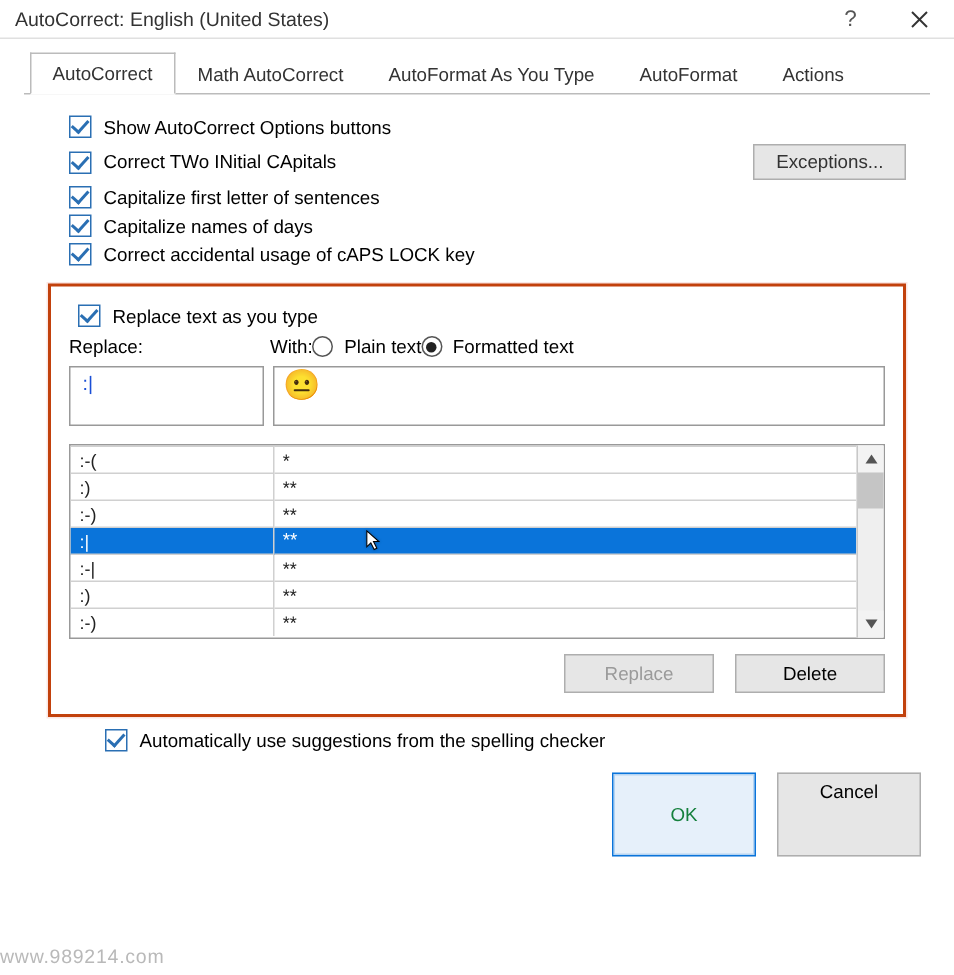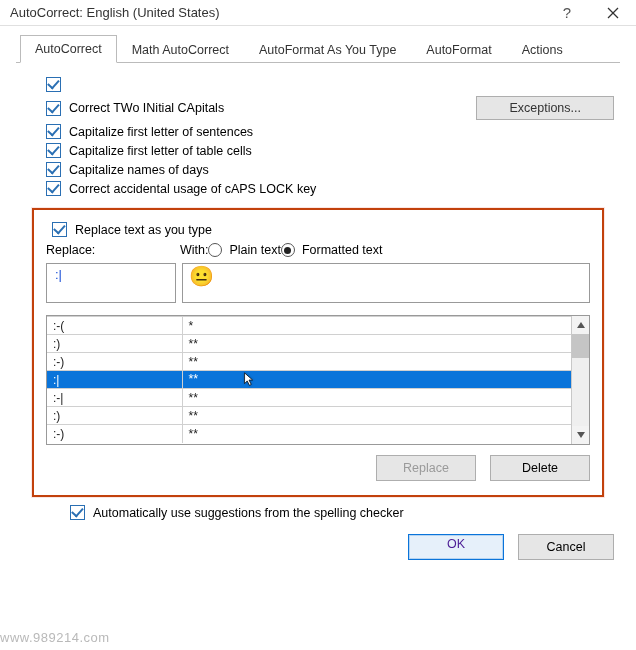--- a/index.html
+++ b/index.html
@@ -21,21 +21,21 @@
   
   .panel { padding: 8px 22px 0 22px; }
 
   .row { display: flex; align-items: center; margin: 4px 0; }
   .row.top { margin-top: 6px; }
 
   .chk { width: 15px; height: 15px; border: 1px solid #2a6fb3; display: inline-flex; align-items: center; justify-content: center; margin-left: 24px; margin-right: 8px; background: #fff; }
   .chk.checked::after { content: ""; width: 9px; height: 5px; border-left: 2px solid #2a6fb3; border-bottom: 2px solid #2a6fb3; transform: rotate(-48deg) translate(1px,-1px); }
   .chk-label { color: #000; }
 
-  .exceptions-btn { margin-left: auto; padding: 4px 32px; border: 1px solid #aeaeae; background: #e6e6e6; color: #333; }
+  .exceptions-btn { margin-left: auto; margin-right: 10px; padding: 4px 14px; border: 1px solid #aeaeae; background: #e6e6e6; color: #333; }
 
   
   .redbox { border: 2px solid #c2410c; margin: 12px 10px 4px 10px; padding: 8px 12px 14px 12px; box-shadow: 0 0 0 1px rgba(228,91,73,0.15); }
 
   .label-line { display: flex; align-items: center; gap: 4px; margin-top: 6px; }
   .col-replace { width: 130px; }
   .label-line .with-col { display: flex; align-items: center; }
 
   .radio { width: 14px; height: 14px; border-radius: 50%; border: 1.5px solid #555; display: inline-flex; align-items: center; justify-content: center; margin-right: 3px; }
   .radio.selected::after { content: ""; width: 7px; height: 7px; background: #222; border-radius: 50%; }
@@ -69,21 +69,21 @@
   .btn-row { display: flex; justify-content: flex-end; gap: 14px; margin-top: 10px; }
   .push-btn { width: 100px; padding: 5px 0; text-align: center; border: 1px solid #aeaeae; background: #e6e6e6; }
   .push-btn.disabled { color: #9a9a9a; }
 
   
   .suggest-row { display:flex; align-items:center; margin: 8px 0 0 20px; }
   .suggest-row .chk { margin-left: 28px; }
 
   
   .footer { display: flex; justify-content: flex-end; gap: 14px; padding: 0 22px 16px 0; margin-top: 14px; }
-  .ok-btn { width: 96px; padding: 2px 0; text-align: center; border: 1px solid #0a74da; background: #e6f0fa; color: #4c1d95; box-shadow: inset 0 0 0 1px #b5d4f2; }
+  .ok-btn { width: 96px; padding: 20px 0; text-align: center; border: 1px solid #0a74da; background: #e6f0fa; color: #15803d; box-shadow: inset 0 0 0 1px #b5d4f2; }
   .cancel-btn { width: 96px; padding: 5px 0; text-align: center; border: 1px solid #aeaeae; background: #e6e6e6; }
 
   .watermark { position:absolute; left:0; bottom:5px; width:636px; text-align:left; font-size:13px; color:#b9b9b9; letter-spacing:0.5px; pointer-events:none; }
 </style>
 </head>
 <body>
 
 <div class="titlebar">
   <div class="title">AutoCorrect: English (United States)</div>
   <div class="btn">
@@ -102,37 +102,34 @@
   <div class="tab">Math AutoCorrect</div>
   <div class="tab">AutoFormat As You Type</div>
   <div class="tab">AutoFormat</div>
   <div class="tab">Actions</div>
 </div>
 
 <div class="panel">
 
   <div class="row top">
     <span class="chk checked"></span>
+    <span class="chk-label">Show AutoCorrect Options buttons</span>
   </div>
 
   <div class="row">
     <span class="chk checked"></span>
     <span class="chk-label">Correct TWo INitial CApitals</span>
     <div class="exceptions-btn">Exceptions...</div>
   </div>
 
   <div class="row">
     <span class="chk checked"></span>
     <span class="chk-label">Capitalize first letter of sentences</span>
   </div>
 
-  <div class="row">
-    <span class="chk checked"></span>
-    <span class="chk-label">Capitalize first letter of table cells</span>
-  </div>
 
   <div class="row">
     <span class="chk checked"></span>
     <span class="chk-label">Capitalize names of days</span>
   </div>
 
   <div class="row">
     <span class="chk checked"></span>
     <span class="chk-label">Correct accidental usage of cAPS LOCK key</span>
   </div>

